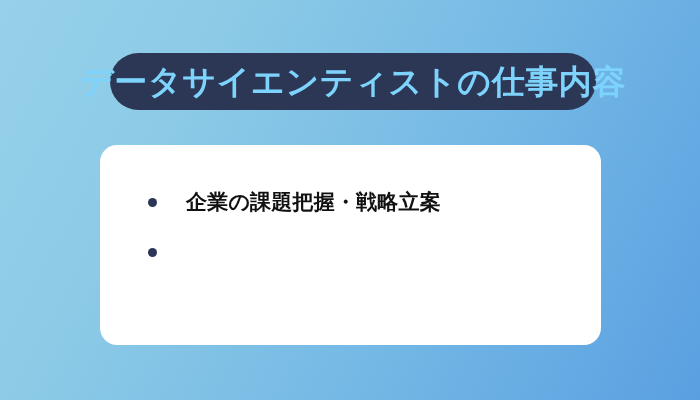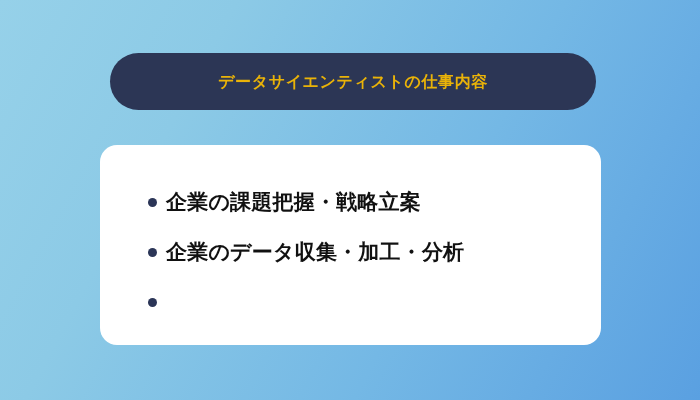--- a/index.html
+++ b/index.html
@@ -31,22 +31,22 @@
     height: 57px;
     background: #2c3655;
     border-radius: 29px;
     display: flex;
     align-items: center;
     justify-content: center;
     box-sizing: border-box;
     padding: 0 18px;
   }
   #title-text {
-    color: #eab308;
-    font-size: 16px;
+    color: #7dd3fc;
+    font-size: 33px;
     font-weight: bold;
     letter-spacing: 0.6px;
     line-height: 1;
     white-space: nowrap;
   }
 
   
   #content-card {
     position: absolute;
     left: 100px;
@@ -80,43 +80,40 @@
     background: #2b3557;
     margin-right: 9px;
   }
   .bullet-label {
     color: #111111;
     font-size: 21px;
     font-weight: bold;
     line-height: 1;
     letter-spacing: 0.2px;
     white-space: nowrap;
+    margin-left: 20px;
   }
 </style>
 </head>
 <body>
 
 <div id="slide">
 
   <div id="title-banner">
     <span id="title-text">データサイエンティストの仕事内容</span>
   </div>
 
   <div id="content-card">
     <ul id="bullet-list">
 
       <li class="bullet-row">
         <span class="bullet-dot"></span>
         <span class="bullet-label">企業の課題把握・戦略立案</span>
       </li>
 
-      <li class="bullet-row">
-        <span class="bullet-dot"></span>
-        <span class="bullet-label">企業のデータ収集・加工・分析</span>
-      </li>
 
       <li class="bullet-row">
         <span class="bullet-dot"></span>
       </li>
 
     </ul>
   </div>
 
 </div>
 

